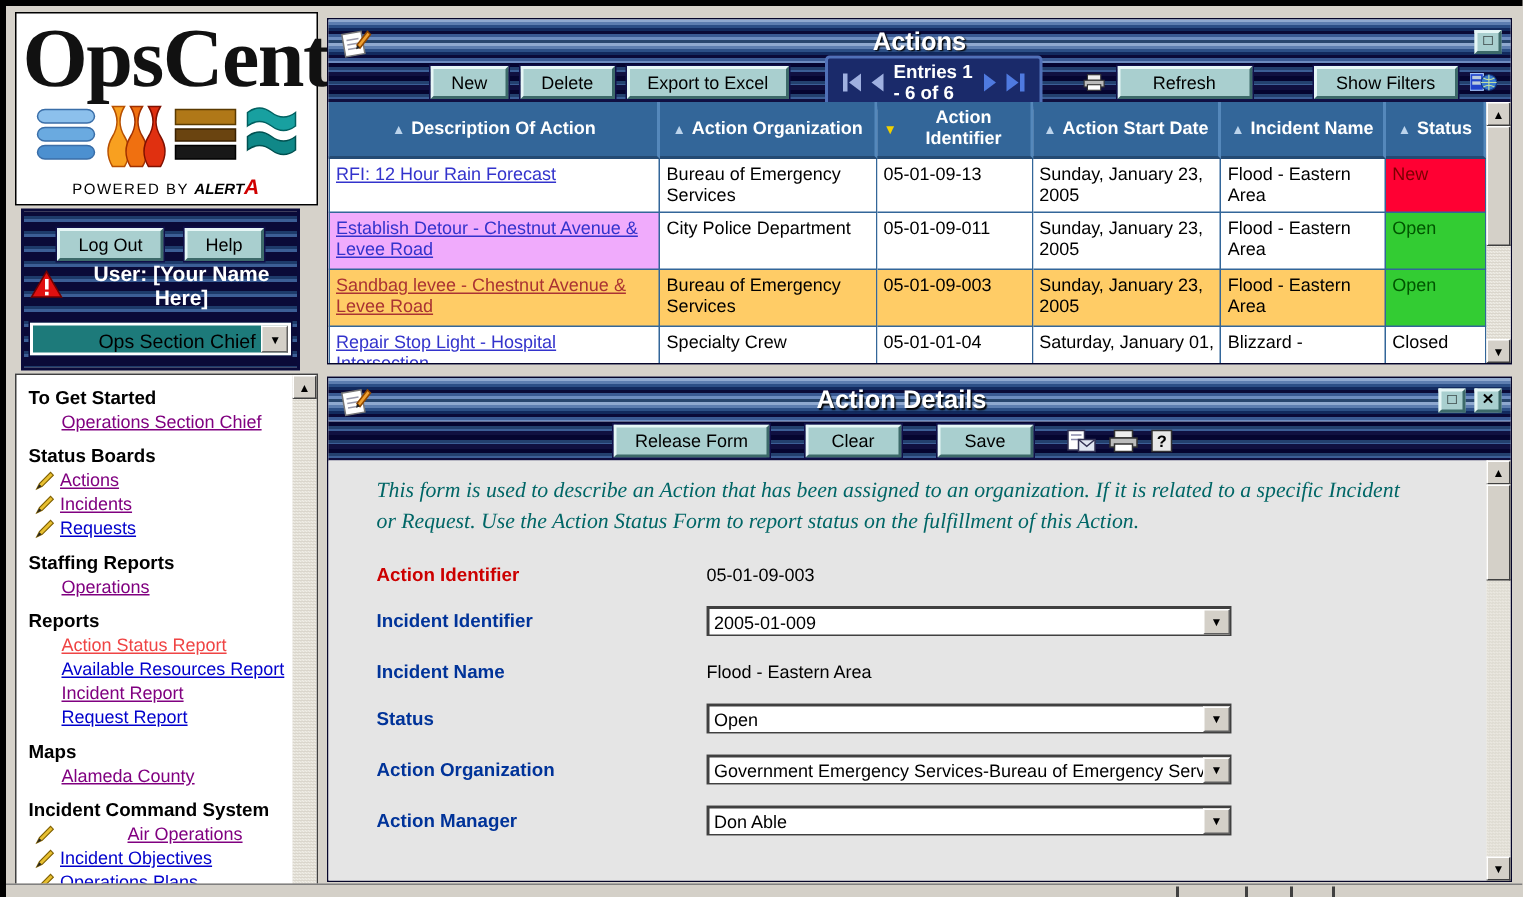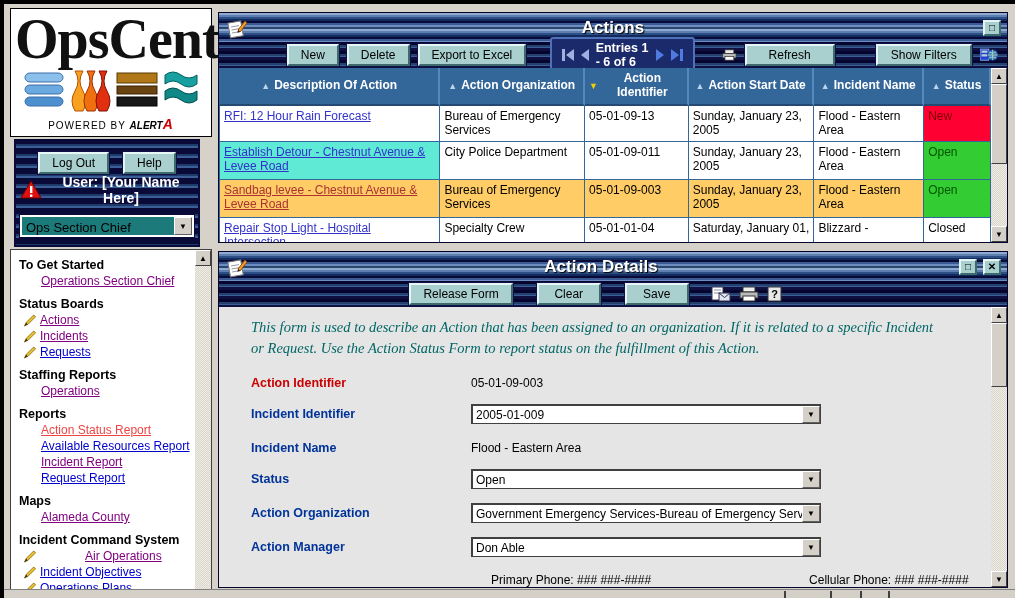--- a/index.html
+++ b/index.html
@@ -69,21 +69,21 @@
   #user-panel {
     margin-top:2px; margin-left:4px; width:186px;
     border:2px solid #0a0a3a; padding:4px 4px 8px;
     background:repeating-linear-gradient(180deg,
       #0a0a38 0 3px, #1d3a6a 3px 5px, #3c5e96 5px 7px, #0a0a38 7px 10px);
   }
   #user-row { display:flex; align-items:center; gap:6px; }
   #user-title { color:#fff; font-weight:bold; font-size:14px; flex:1; text-align:center; }
   #user-btns { display:flex; justify-content:center; gap:14px; margin-top:7px; }
   #role-row { margin-top:9px; display:flex; justify-content:center; }
-  #role-select { width:181px; border:2px solid #fff; outline:1px solid #0a0a3a; background:#1d7a7a; height:22px; display:flex; }
+  #role-select { width:181px; border:2px solid #fff; outline:1px solid #0a0a3a; background:#1d7a7a; height:22px; display:flex;padding-left:40px; }
   #role-select .val { flex:1; color:#000; font-size:13px; padding:3px 4px; white-space:nowrap; }
   #role-select .arrow-btn { width:18px; background:#d4d0c8; border-top:1px solid #fff; border-left:1px solid #fff; border-bottom:1px solid #606060; border-right:1px solid #606060; display:flex; align-items:center; justify-content:center; font-size:8px; }
   #sidebar-wrap { margin-top:2px; border:1px solid #404040; background:#fff; height:393px; display:flex; }
   #sidebar { flex:1; padding:6px 2px 4px 8px; overflow:hidden; font-size:12px; }
   .sb-section-title { font-weight:bold; color:#000; margin-top:9px; font-size:12.5px; }
   .sb-section-title:first-child { margin-top:2px; }
   .sb-item { display:flex; align-items:center; gap:3px; margin:2px 0 2px 4px; }
   .sb-item.indent { margin-left:22px; }
   .sb-link { text-decoration:underline; cursor:pointer; white-space:nowrap; }
   .pencil { flex:none; width:14px; height:13px; }
@@ -376,21 +376,21 @@
         <div class="trow" style="height:36px">
           <div class="tcell c0" style="background: rgb(255, 255, 255);"><span class="row-link" style="color: rgb(51, 51, 204);">RFI: 12 Hour Rain Forecast</span></div>
           <div class="tcell c1" style="background: rgb(255, 255, 255);">Bureau of Emergency Services</div>
           <div class="tcell c2" style="background: rgb(255, 255, 255);">05-01-09-13</div>
           <div class="tcell c3" style="background: rgb(255, 255, 255);">Sunday, January 23, 2005</div>
           <div class="tcell c4" style="background: rgb(255, 255, 255);">Flood - Eastern Area</div>
           <div class="tcell c5" style="background: rgb(255, 0, 51); color: rgb(122, 0, 0);">New</div>
         </div>
 
         <div class="trow" style="height:38px">
-          <div class="tcell c0" style="background: #5eead4;"><span class="row-link" style="color: rgb(51, 51, 204);">Establish Detour - Chestnut Avenue &amp; Levee Road</span></div>
+          <div class="tcell c0" style="background: #f0abfc;"><span class="row-link" style="color: rgb(51, 51, 204);">Establish Detour - Chestnut Avenue &amp; Levee Road</span></div>
           <div class="tcell c1" style="background: rgb(255, 255, 255);">City Police Department</div>
           <div class="tcell c2" style="background: rgb(255, 255, 255);">05-01-09-011</div>
           <div class="tcell c3" style="background: rgb(255, 255, 255);">Sunday, January 23, 2005</div>
           <div class="tcell c4" style="background: rgb(255, 255, 255);">Flood - Eastern Area</div>
           <div class="tcell c5" style="background: rgb(51, 204, 51); color: rgb(0, 85, 0);">Open</div>
         </div>
 
         <div class="trow" style="height:38px">
           <div class="tcell c0" style="background: rgb(255, 204, 102);"><span class="row-link" style="color: rgb(170, 51, 51);">Sandbag levee - Chestnut Avenue &amp; Levee Road</span></div>
           <div class="tcell c1" style="background: rgb(255, 204, 102);">Bureau of Emergency Services</div>
@@ -501,24 +501,20 @@
         </div>
 
         <div class="f-row">
           <div class="f-label blue">Action Manager</div>
           <div class="fake-select f-select">
             <div class="val">Don Able</div>
             <div class="arrow-btn">▼</div>
           </div>
         </div>
 
-        <div id="phones">
-          <span class="p1">Primary Phone: ### ###-####</span>
-          <span class="p2">Cellular Phone: ### ###-####</span>
-        </div>
       </div>
       <div class="sb">
         <div class="sb-btn">▲</div>
         <div class="sb-track">
             <div class="sb-thumb" style="top:0; height:26%"></div>
           </div>
         <div class="sb-btn">▼</div>
       </div>
     </div>
   </div>

